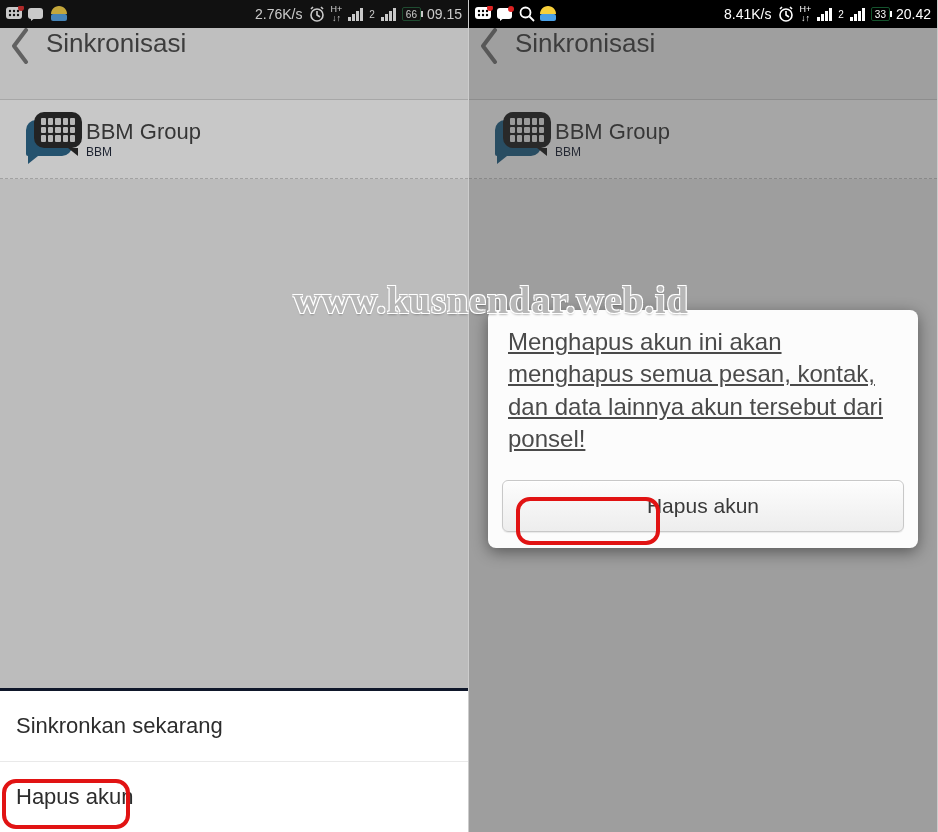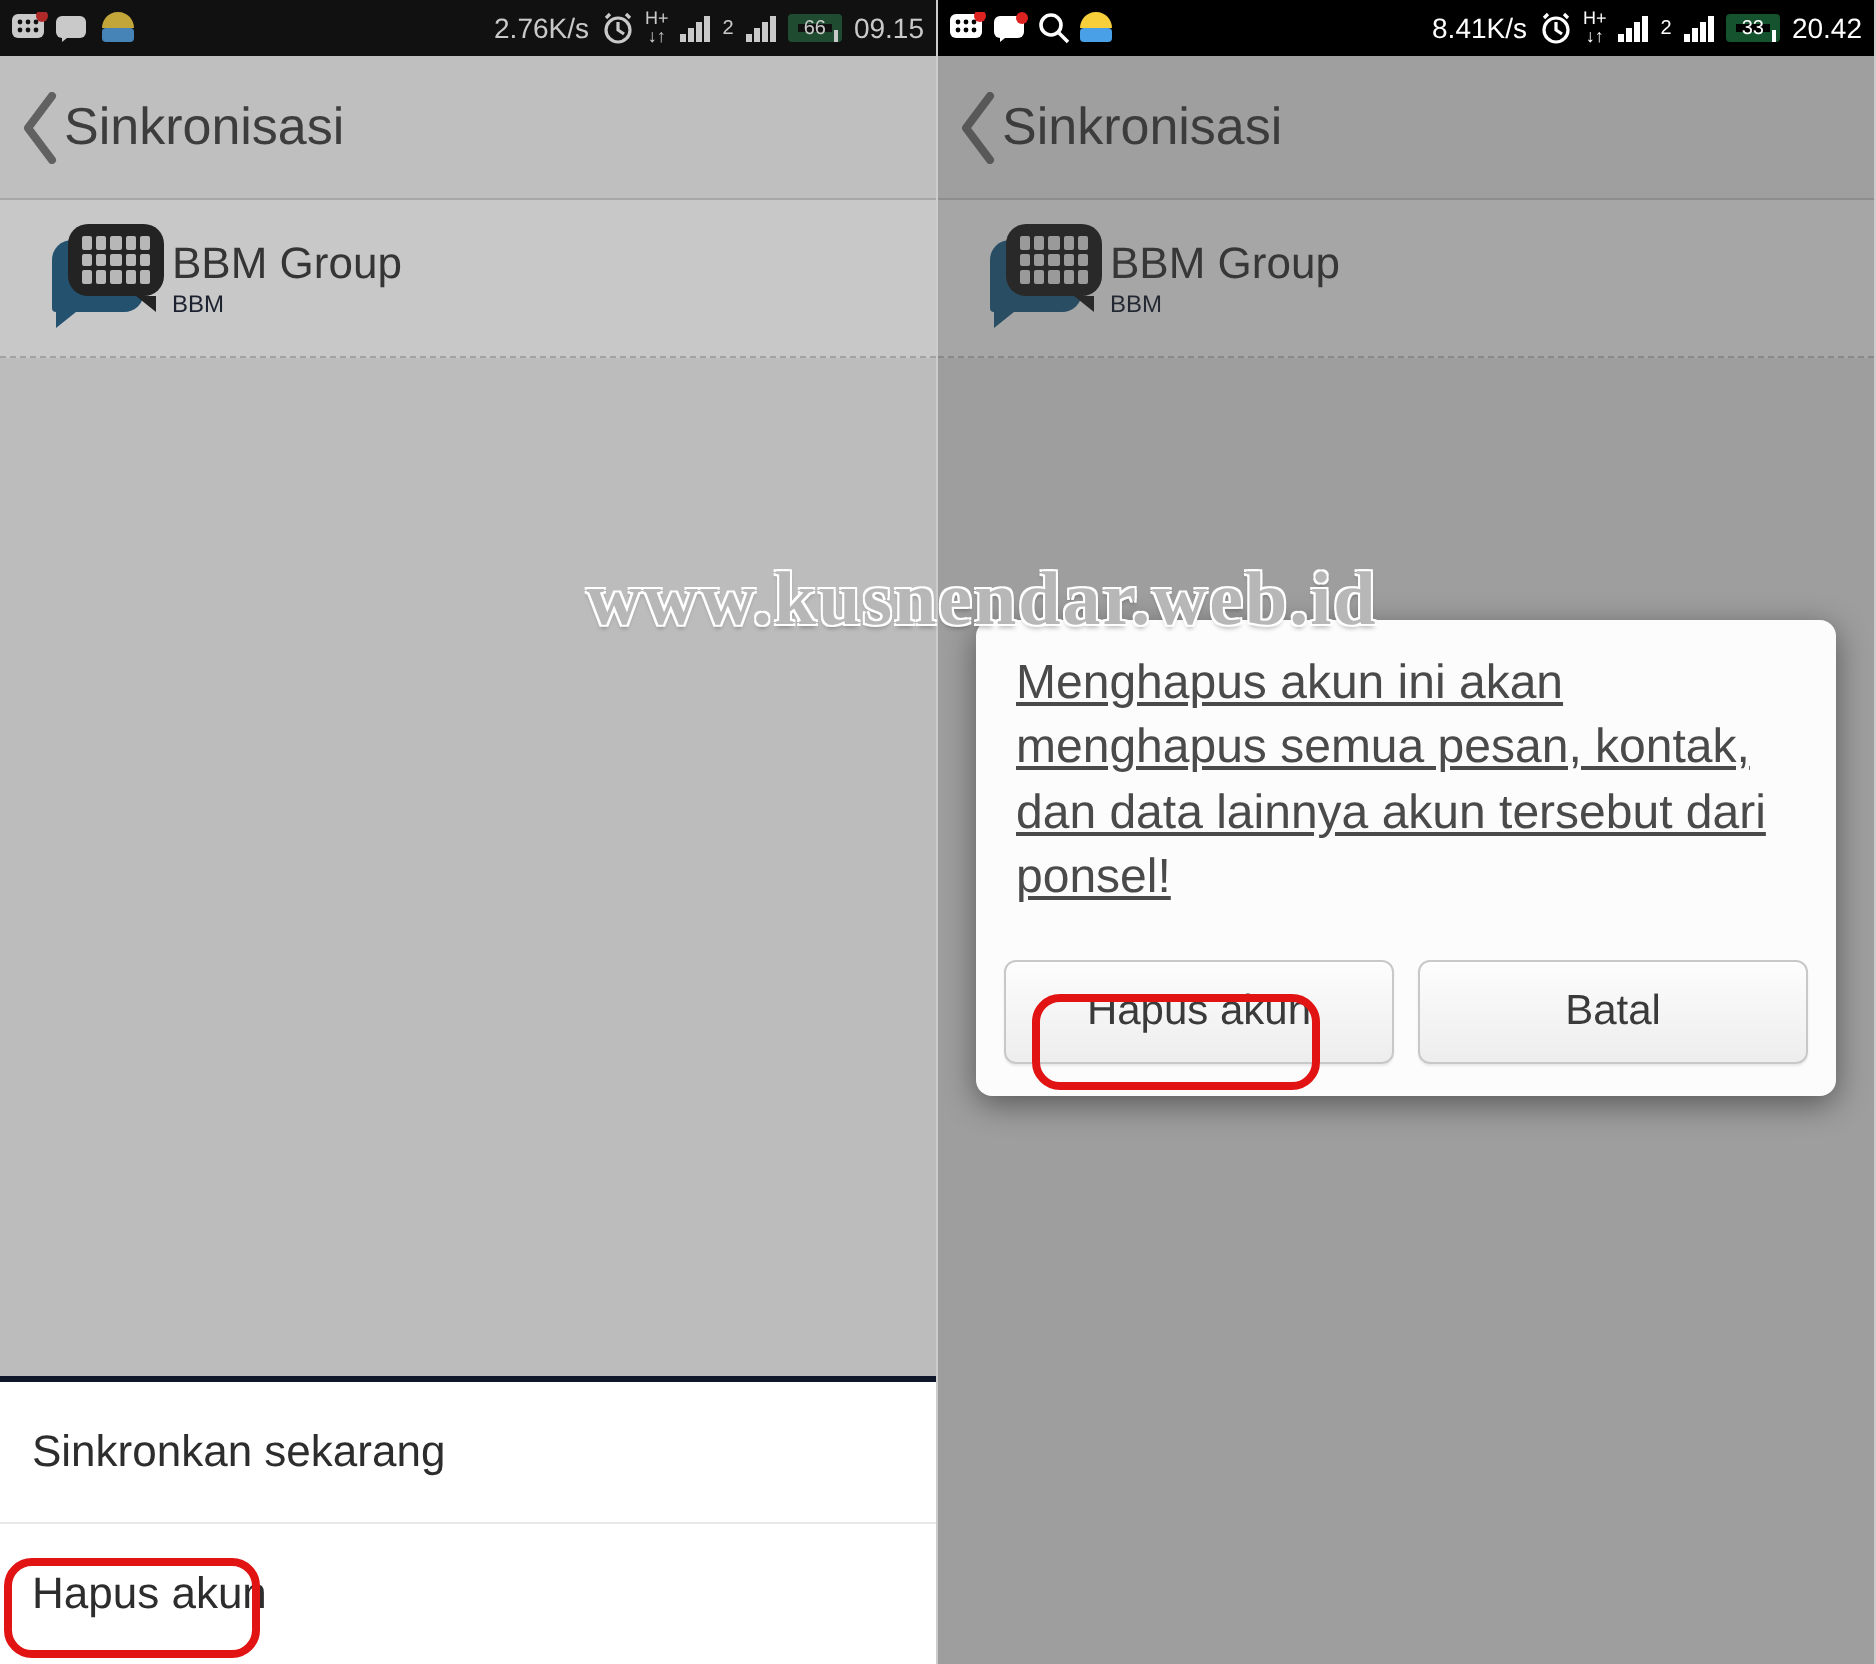--- a/index.html
+++ b/index.html
@@ -37,22 +37,23 @@
   .status-right { display: flex; align-items: center; gap: 6px; text-align: center; }
   .ico { display: inline-flex; align-items: center; justify-content: center; }
   .ico svg { display: block; }
 
   
   .header {
     height: 72px;
     background: #f1f1f1;
     border-bottom: 1px solid #d0d0d0;
     display: flex;
-    align-items: center;
+    align-items: flex-start;
     padding: 0 10px;
+    gap: 14px;
   }
   .header-title {
     font-size: 26px;
     color: #3d3d3d;
   }
   .back-chevron svg { width: 22px; height: 36px; }
 
   
   .account-row {
     background: #fefefe;
@@ -206,21 +207,21 @@
 
   .signal-bars { display: inline-flex; align-items: flex-end; gap: 1px; height: 14px; }
   .signal-bars span { width: 3px; background: #fff; display: block; }
   .signal-bars span:nth-child(1){height:4px;}
   .signal-bars span:nth-child(2){height:7px;}
   .signal-bars span:nth-child(3){height:10px;}
   .signal-bars span:nth-child(4){height:13px;}
 
   .batt {
     display: inline-flex; align-items: center;
-    border: 5px solid #14532d; border-radius: 2px;
+    border: 1px solid #14532d; border-radius: 2px;
     padding: 0 3px; height: 14px; font-size: 10px; position: relative;
   }
   .batt:after { content:""; position:absolute; right:-3px; top:3px; width:2px; height:6px; background:#fff; }
 
 </style>
 </head>
 <body>
 
 <div class="phone">
 
@@ -430,22 +431,19 @@
   </div>
 
   <div class="dim-overlay dim-below-status"></div>
 
   <div class="dialog">
     <div class="dialog-body">Menghapus akun ini akan menghapus semua pesan, kontak, dan data lainnya akun tersebut dari ponsel!</div>
     <div class="dialog-buttons">
       <div class="dbtn">
         <span>Hapus akun</span>
       </div>
-      <div class="dbtn">
-        <span>Batal</span>
-      </div>
     </div>
   </div>
 
   <div class="red-ring" style="left:47px; top:497px; width:144px; height:48px;"></div>
 </div>
 
 <div class="watermark">www.kusnendar.web.id</div>
 
 </body></html>

